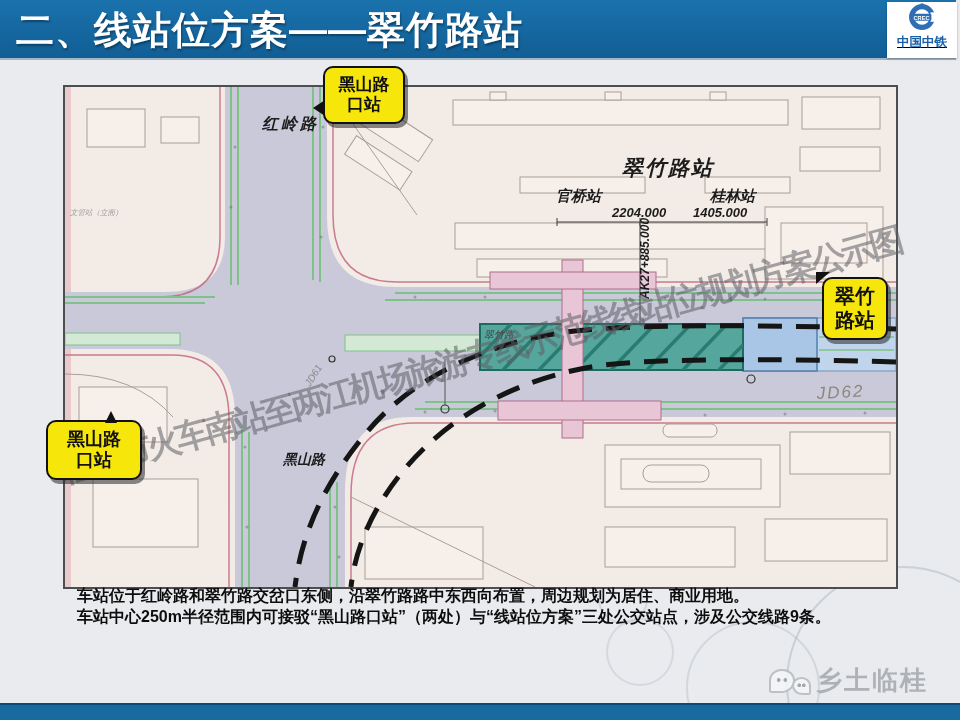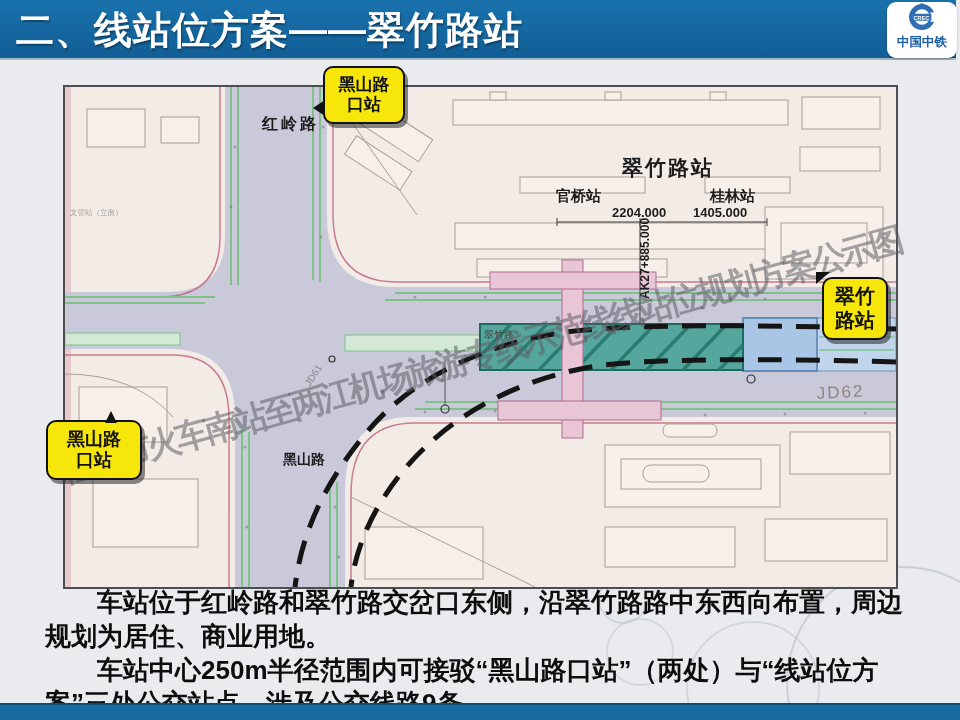--- a/index.html
+++ b/index.html
@@ -14,28 +14,29 @@
     background:linear-gradient(#1a72ad,#115e95);
     border-bottom:2px solid #9fb6c6;
   }
   .title-text{
     position:absolute;left:16px;top:5px;
     font-size:38px;font-weight:800;color:#ffffff;letter-spacing:1px;
     text-shadow:1px 2px 2px rgba(0,0,0,.35);white-space:nowrap;
   }
   .logo-card{
     position:absolute;right:3px;top:2px;width:70px;height:56px;z-index:51;
-    background:#ffffff;border-radius:9px;text-align:center;
+    background:#ffffff;border-radius:0;text-align:center;
     box-shadow:0 1px 2px rgba(0,0,0,.3);
+    text-decoration:underline;
   }
   .logo-name{font-size:12.5px;font-weight:800;color:#1b5fa5;line-height:1;margin-top:-2px;}
   
   .map-panel{
     position:absolute;left:63px;top:85px;width:831px;height:500px;z-index:5;
-    box-sizing:content-box;border:2px solid #4e4e50;background:#f2ebe6;
+    box-sizing:content-box;border:2px solid #4e4e50;background:#f2ebe6;font-style:italic;
   }
   .map-panel svg{display:block;}
   svg text{font-family:"Liberation Sans","DejaVu Sans",sans-serif;}
   
   .map-watermark{
     position:absolute;left:20px;top:333px;width:920px;z-index:20;
     transform:rotate(-15.5deg);
     font-size:34px;letter-spacing:-4px;font-weight:700;
     color:rgba(95,95,102,.55);text-align:center;white-space:nowrap;
     pointer-events:none;
@@ -49,21 +50,21 @@
   .callout .tail{position:absolute;width:0;height:0;border-style:solid;}
   .co1{left:323px;top:66px;width:74px;padding:7px 2px;font-size:17px;}
   .co1 .tail{left:-12px;top:60%;border-width:8px 12px 8px 0;border-color:transparent #111 transparent transparent;}
   .co2{left:822px;top:277px;width:58px;padding:6px 2px;font-size:20px;}
   .co2 .tail{left:-8px;top:-7px;border-width:12px 14px 0 0;border-color:#111 transparent transparent transparent;}
   .co3{left:46px;top:420px;width:88px;padding:7px 2px;font-size:18px;}
   .co3 .tail{left:62%;top:-11px;border-width:0 6px 12px 6px;border-color:transparent transparent #111 transparent;}
   
   .bodytext{
     position:absolute;left:45px;top:586px;width:880px;z-index:35;
-    color:#0d0d0d;font-weight:800;font-size:26px;line-height:1.3;
+    color:#0d0d0d;font-weight:800;font-size:16px;line-height:1.3;
   }
   .bodytext p{margin:0;text-indent:2em;}
   
   .bottombar{
     position:absolute;left:0;right:0;bottom:0;height:15px;z-index:40;
     background:#186a9f;border-top:2px solid #0d4a78;
   }
   
   .footmark{
     position:absolute;top:663px;right:32px;z-index:8;display:flex;align-items:center;gap:5px;
@@ -270,20 +271,25 @@
     <div class="tail"></div>
     <div>翠竹</div>
     <div>路站</div>
   </div>
   <div class="callout co3">
     <div class="tail"></div>
     <div>黑山路</div>
     <div>口站</div>
   </div>
 
+  <div class="footmark">
+    <span class="bub big"></span>
+    <span class="bub small"></span>
+    <span>乡土临桂</span>
+  </div>
 
   <div class="bodytext">
     <p>车站位于红岭路和翠竹路交岔口东侧，沿翠竹路路中东西向布置，周边规划为居住、商业用地。</p>
     <p>车站中心250m半径范围内可接驳“黑山路口站”（两处）与“线站位方案”三处公交站点，涉及公交线路9条。</p>
   </div>
 
   <div class="bottombar"></div>
 
 </div>
 

